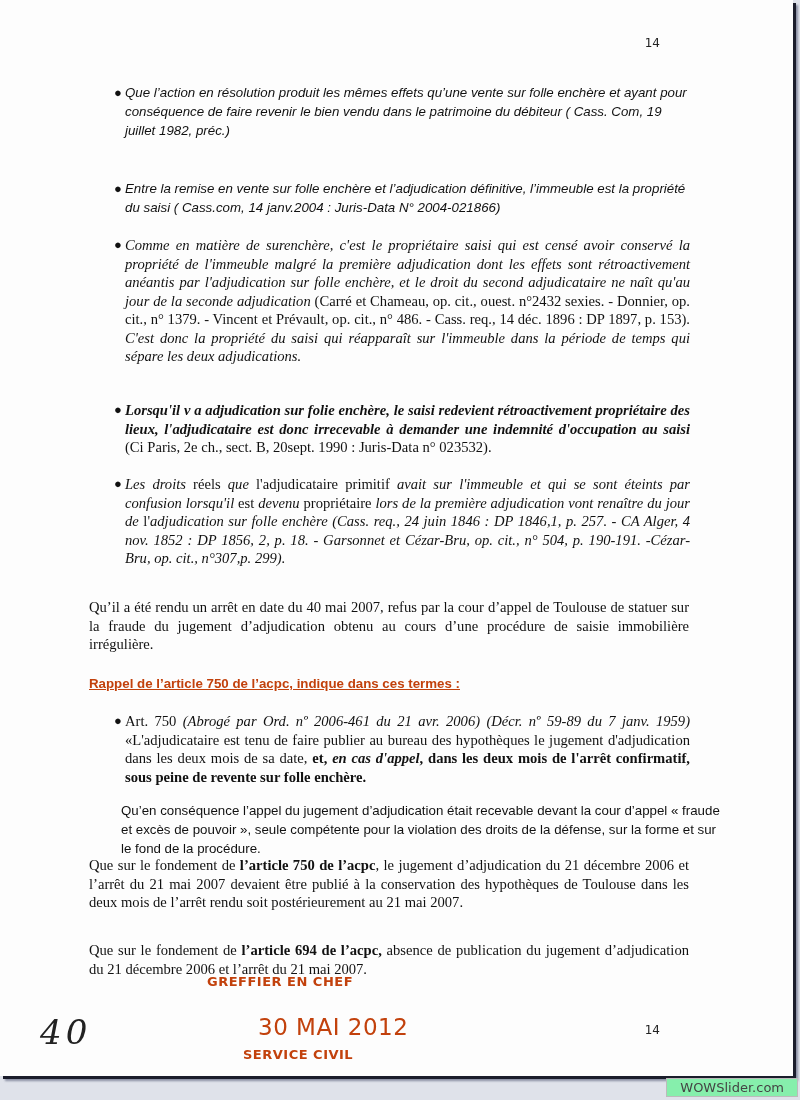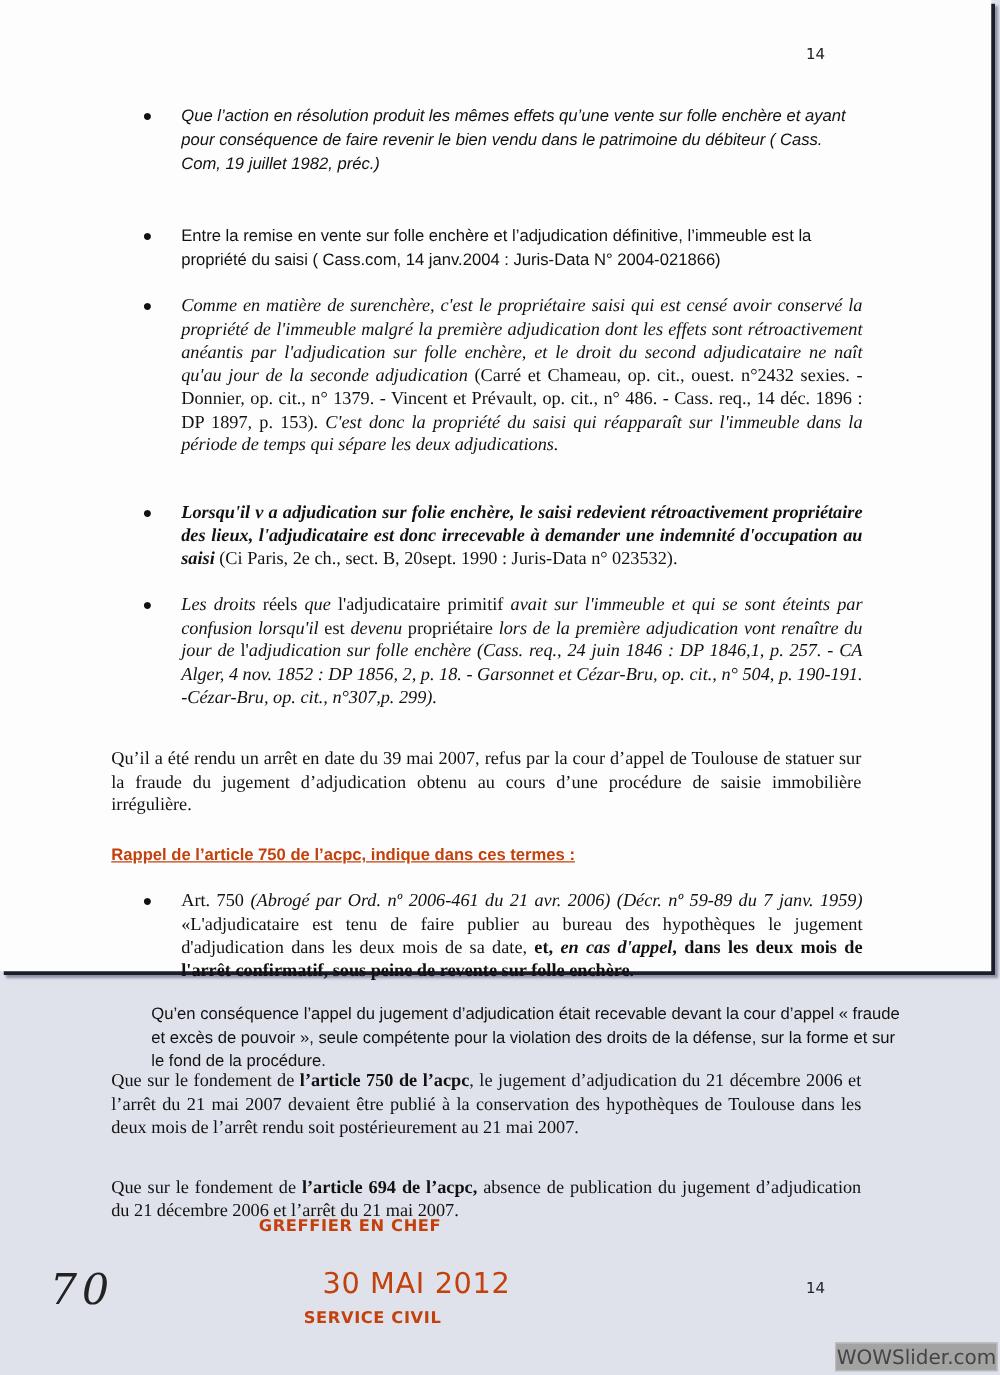--- a/index.html
+++ b/index.html
@@ -1,81 +1,81 @@
 <!DOCTYPE html>
 <html><head>
 <meta charset="utf-8">
 <style>
   html, body { margin:0; padding:0; }
   body { width:800px; height:1100px; background:#dfe2ea; position:relative; overflow:hidden; }
   .page {
-    position:absolute; left:0; top:0; width:793px; height:777px;
+    position:absolute; left:0; top:0; width:793px; height:1076px;
     background:#fdfdfd;
     box-shadow: 3px 3px 0 #1b1d2b, 5px 5px 2px #8a8fa3;
   }
   .pagenum-top { position:absolute; right:133px; top:36px; font-family:"DejaVu Sans", sans-serif; font-size:12px; color:#222; }
   .calibri { font-family:"Liberation Sans", sans-serif; font-size:13.3px; line-height:19px; color:#111; }
   .times { font-family:"Liberation Serif", serif; font-size:14.6px; line-height:18.5px; color:#111; text-align:justify; }
   .bullet { position:absolute; left:116px; width:574px; }
   .bullet .dot { position:absolute; left:-2px; top:0; font-size:13px; }
-  .bullet .txt { margin-left:29px; }
+  .bullet .txt { margin-left:9px; }
   .para { position:absolute; left:89px; width:600px; }
   .heading { position:absolute; left:89px; top:676px; font-family:"Liberation Sans", sans-serif; font-weight:bold; font-size:13.3px; text-decoration:underline; color:#c2410c; }
   .stamp { position:absolute; font-family:"DejaVu Sans", sans-serif; color:#c2410c; letter-spacing:0.5px; }
   .handwritten { position:absolute; left:40px; top:1012px; font-family:"DejaVu Serif", serif; font-style:italic; font-size:34px; color:#222; font-weight:200; letter-spacing:4px; }
   .pagenum-bottom { position:absolute; right:133px; top:1023px; font-family:"DejaVu Sans", sans-serif; font-size:12px; color:#222; }
-  .watermark { position:absolute; right:2px; bottom:3px; background:#a3a3a3; font-family:"DejaVu Sans", sans-serif; font-size:16px; color:#444; padding:1px 0; border:1px solid #bbb; }
+  .watermark { position:absolute; right:2px; bottom:3px; background:#86efac; font-family:"DejaVu Sans", sans-serif; font-size:13px; color:#444; padding:1px 13px; border:1px solid #bbb; }
 </style>
 </head>
 <body>
 
 <div class="page">
   <div class="pagenum-top">14</div>
 
   <div class="bullet calibri" style="top:83px;">
     <span class="dot">●</span>
     <div class="txt"><span style="font-style: italic;">Que l’action en résolution produit les mêmes effets qu’une vente sur folle enchère et ayant pour conséquence de faire revenir le bien vendu dans le patrimoine du débiteur ( Cass. Com, 19 juillet 1982, préc.)</span></div>
   </div>
 
   <div class="bullet calibri" style="top:179px;">
     <span class="dot">●</span>
-    <div class="txt"><span style="">Entre la remise en vente sur folle enchère et l’adjudication définitive, l’immeuble est la propriété du saisi ( Cass.com, 14 janv.2004 : Juris-Data N° 2004-021866)</span></div>
+    <div class="txt"><span style="font-style: italic;">Entre la remise en vente sur folle enchère et l’adjudication définitive, l’immeuble est la propriété du saisi ( Cass.com, 14 janv.2004 : Juris-Data N° 2004-021866)</span></div>
   </div>
 
   <div class="bullet times" style="top:236px;">
     <span class="dot">●</span>
     <div class="txt"><span style="font-style: italic;">Comme en matière de surenchère, c'est le propriétaire saisi qui est censé avoir conservé la propriété de l'immeuble malgré la première adjudication dont les effets sont rétroactivement anéantis par l'adjudication sur folle enchère, et le droit du second adjudicataire ne naît qu'au jour de la seconde adjudication</span><span> (Carré et Chameau, op. cit., ouest. n°2432 sexies. - Donnier, op. cit., n° 1379. - Vincent et Prévault, op. cit., n° 486. - Cass. req., 14 déc. 1896 : DP 1897, p. 153). </span><span style="font-style: italic;">C'est donc la propriété du saisi qui réapparaît sur l'immeuble dans la période de temps qui sépare les deux adjudications.</span></div>
   </div>
 
   <div class="bullet times" style="top:401px;">
     <span class="dot">●</span>
     <div class="txt"><span style="font-style: italic; font-weight: bold;">Lorsqu'il v a adjudication sur folie enchère, le saisi redevient rétroactivement propriétaire des lieux, l'adjudicataire est donc irrecevable à demander une indemnité d'occupation au saisi</span><span> (Ci Paris, 2e ch., sect. B, 20sept. 1990 : Juris-Data n° 023532).</span></div>
   </div>
 
   <div class="bullet times" style="top:475px;">
     <span class="dot">●</span>
     <div class="txt"><span style="font-style: italic;">Les droits</span><span> réels </span><span style="font-style: italic;">que</span><span> l'adjudicataire primitif </span><span style="font-style: italic;">avait sur l'immeuble et qui se sont éteints par confusion lorsqu'il</span><span> est </span><span style="font-style: italic;">devenu</span><span> propriétaire </span><span style="font-style: italic;">lors de la première adjudication vont renaître du jour de </span><span>l'</span><span style="font-style: italic;">adjudication sur folle enchère (Cass. req., 24 juin 1846 : DP 1846,1, p. 257. - CA Alger, 4 nov. 1852 : DP 1856, 2, p. 18. - Garsonnet et Cézar-Bru, op. cit., n° 504, p. 190-191. -Cézar-Bru, op. cit., n°307,p. 299).</span></div>
   </div>
 
-  <div class="para times" style="top:598px;">Qu’il a été rendu un arrêt en date du 39 mai 2007, refus par la cour d’appel de Toulouse de statuer sur la fraude du jugement d’adjudication obtenu au cours d’une procédure de saisie immobilière irrégulière.</div>
+  <div class="para times" style="top:598px;">Qu’il a été rendu un arrêt en date du 40 mai 2007, refus par la cour d’appel de Toulouse de statuer sur la fraude du jugement d’adjudication obtenu au cours d’une procédure de saisie immobilière irrégulière.</div>
 
   <div class="heading">Rappel de l’article 750 de l’acpc, indique dans ces termes :</div>
 
   <div class="bullet times" style="top:712px;">
     <span class="dot">●</span>
     <div class="txt"><span>Art. 750 </span><span style="font-style: italic;">(Abrogé par  Ord. nº 2006-461 du 21 avr. 2006)</span><span>      </span><span style="font-style: italic;">(Décr.  nº 59-89 du 7 janv. 1959)</span><span>   «L'adjudicataire est tenu de faire publier au bureau des hypothèques le jugement d'adjudication dans les deux mois de sa date, </span><span style="font-weight: bold;">et, </span><span style="font-style: italic; font-weight: bold;">en cas d'appel</span><span style="font-weight: bold;">, dans les deux mois de l'arrêt confirmatif, sous peine de revente sur folle enchère.</span></div>
   </div>
 
   <div class="para calibri" style="top:801px;margin-left:32px;">Qu’en conséquence l’appel du jugement d’adjudication était recevable devant la cour d’appel « fraude et excès de pouvoir », seule compétente pour la violation des droits de la défense, sur la forme et sur le fond de la procédure.</div>
 
   <div class="para times" style="top:856px;"><span>Que sur le fondement de </span><span style="font-weight: bold;">l’article 750 de l’acpc</span><span>, le jugement d’adjudication du 21 décembre 2006 et l’arrêt du 21 mai 2007 devaient être publié à la conservation des hypothèques de Toulouse dans les deux mois de l’arrêt rendu soit postérieurement au 21 mai 2007.</span></div>
 
   <div class="para times" style="top:941px;"><span>Que sur le fondement de </span><span style="font-weight: bold;">l’article 694 de l’acpc,</span><span> absence de publication du jugement d’adjudication du 21 décembre 2006 et l’arrêt du 21 mai 2007.</span></div>
 
   <div class="stamp" style="left:207px; top:974px; font-size:13px; font-weight:bold;">GREFFIER EN CHEF</div>
   <div class="stamp" style="left:258px; top:1014px; font-size:23px;">30 MAI 2012</div>
   <div class="stamp" style="left:243px; top:1047px; font-size:13px; font-weight:bold;">SERVICE CIVIL</div>
 
-  <div class="handwritten">70</div>
+  <div class="handwritten">40</div>
   <div class="pagenum-bottom">14</div>
 </div>
 
 <div class="watermark">WOWSlider.com</div>
 
 </body></html>

